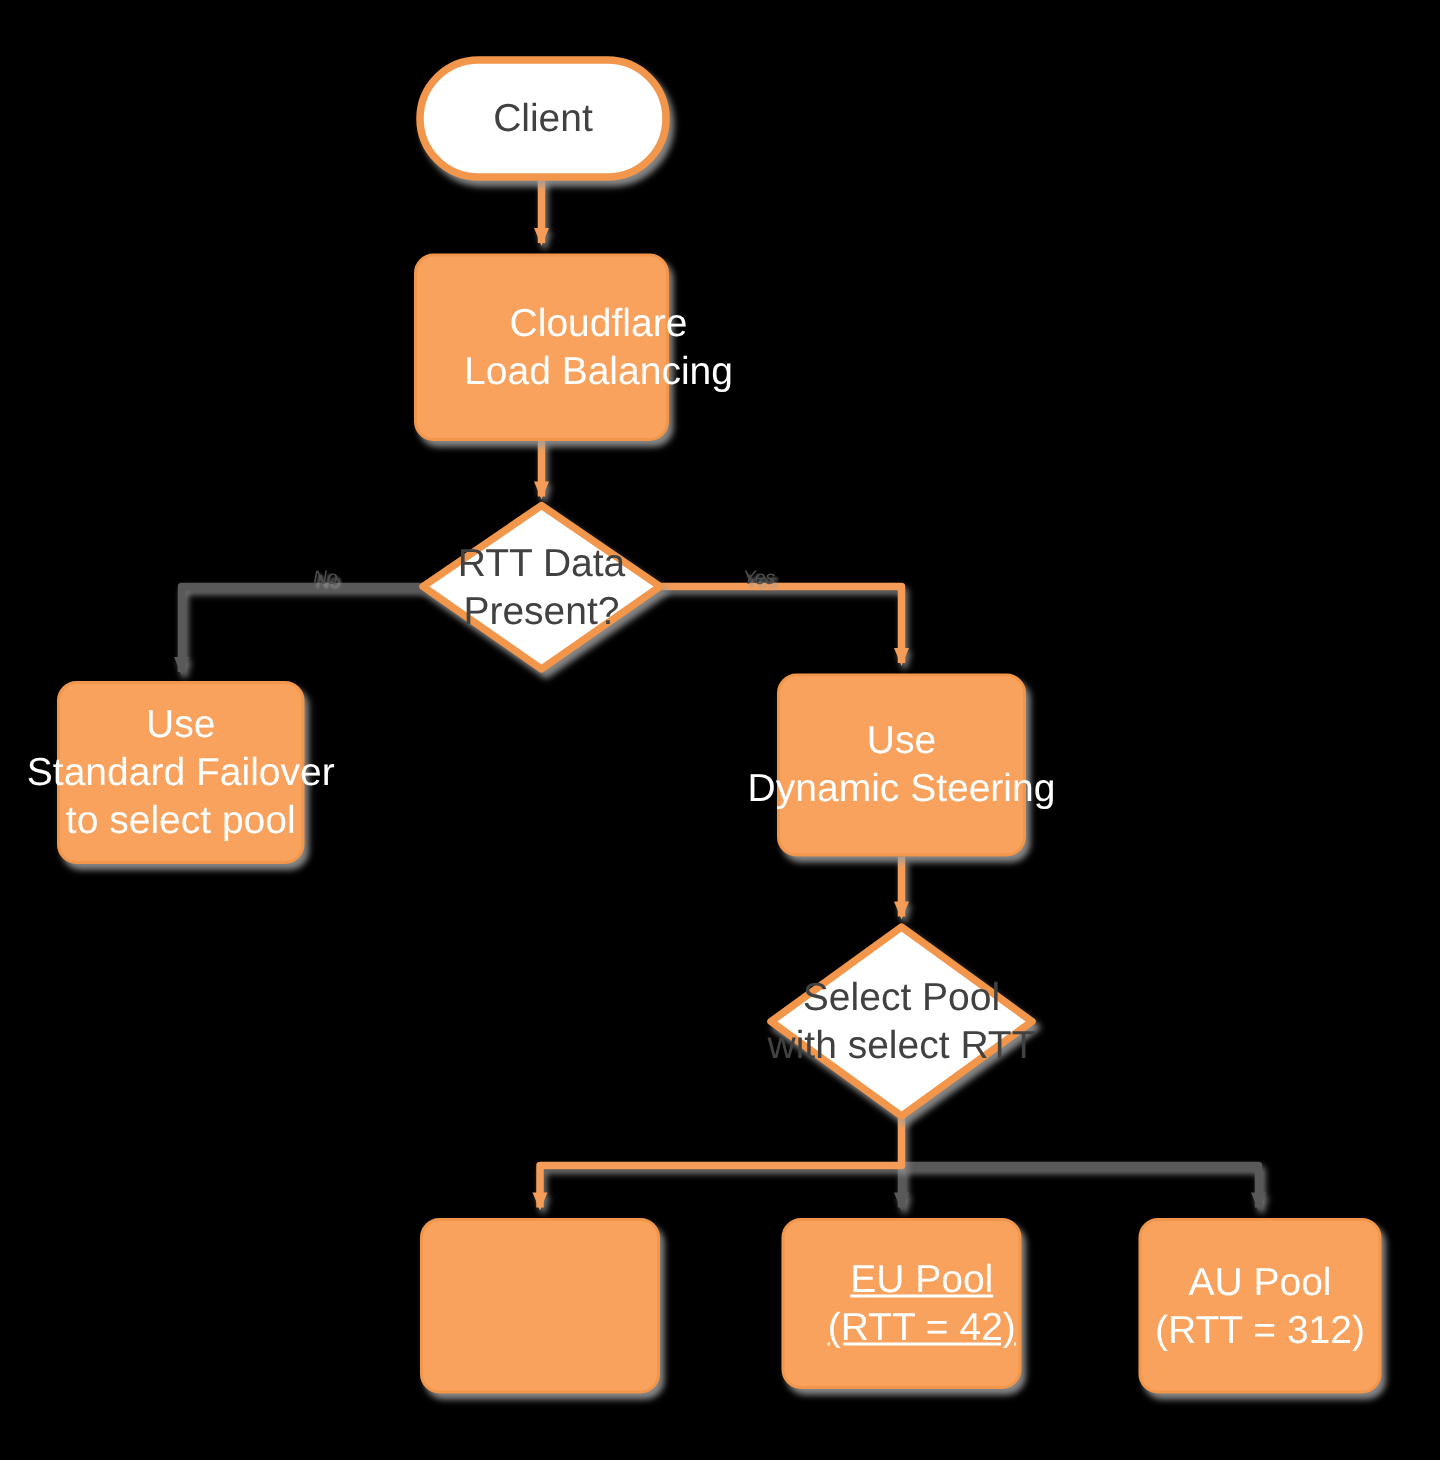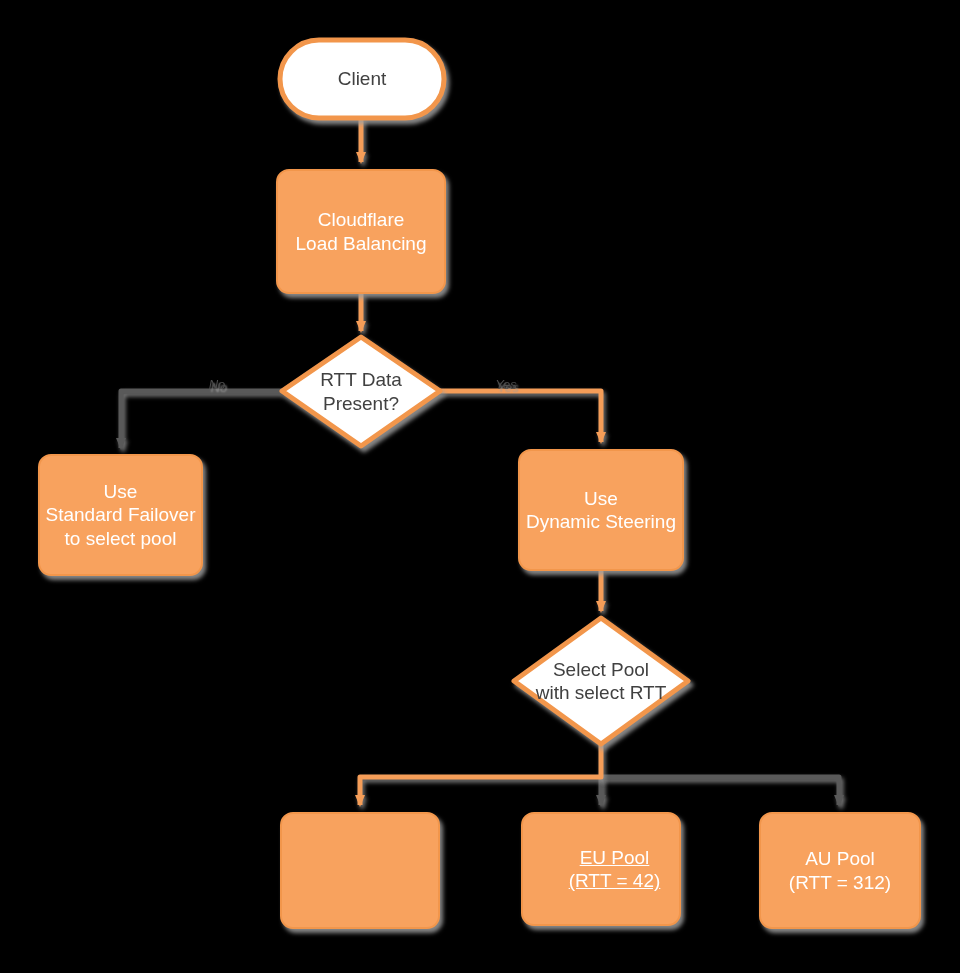--- a/index.html
+++ b/index.html
@@ -16,21 +16,21 @@
 
   .edge { fill:none; stroke-width:5; stroke-linejoin:round;
           filter: drop-shadow(2px 3px 2px rgba(150,150,150,0.8)); }
   .edge-orange { stroke:#F59D58; }
   .edge-gray   { stroke:#595959; }
 
   
   .lbl {
     position:absolute; display:flex; flex-direction:column;
     align-items:center; justify-content:center; text-align:center;
-    font-size:19px; line-height:1.22; pointer-events:none; white-space:nowrap;
+    font-size:26px; line-height:1.22; pointer-events:none; white-space:nowrap;
   }
   .lbl.light { color:#FFFFFF; }
   .lbl.dark  { color:#414141; }
 
   .edge-lbl {
     position:absolute; display:flex; align-items:center; justify-content:center;
     font-size:13px; color:#4D4D4D; text-shadow:2px 3px 2px #9c9c9c;
     pointer-events:none;
     font-style:italic;
   }
@@ -68,21 +68,21 @@
     <polygon class="shape-white shape-shadow" points="601,618 688,681 601,744 514,681"></polygon>
     <rect class="shape-orange shape-shadow" x="281" y="813" width="158" height="115" rx="12" ry="12"></rect>
     <rect class="shape-orange shape-shadow" x="522" y="813" width="158" height="112" rx="12" ry="12"></rect>
     <rect class="shape-orange shape-shadow" x="760" y="813" width="160" height="115" rx="12" ry="12"></rect>
   </svg>
 
   <div class="lbl dark" style="left:280px; top:40px; width:164px; height:78px;">
     <div>Client</div>
   </div>
 
-  <div class="lbl light" style="left:277px; top:170px; width:168px; height:123px;">
+  <div class="lbl light" style="left:277px; top:170px; width:168px; height:123px;padding-left:38px;">
     <div>Cloudflare</div>
     <div>Load Balancing</div>
   </div>
 
   <div class="lbl dark" style="left:282px; top:337px; width:158px; height:109px;">
     <div>RTT Data</div>
     <div>Present?</div>
   </div>
 
   <div class="lbl light" style="left:39px; top:455px; width:163px; height:120px;">

